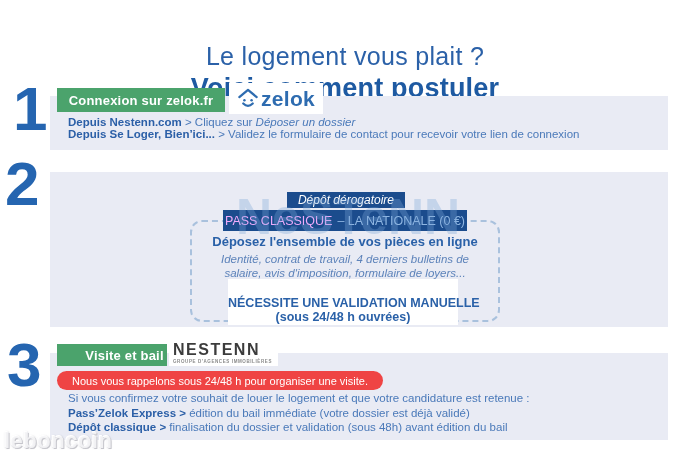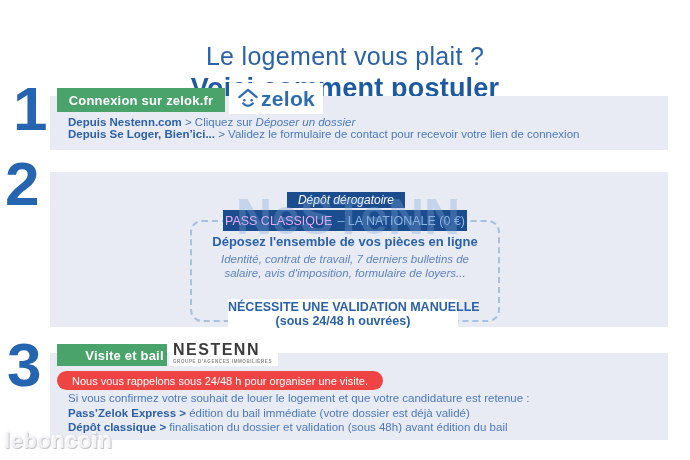--- a/index.html
+++ b/index.html
@@ -65,21 +65,21 @@
     position:absolute; left:236px; top:192px; width:280px;
     font-size:50px; font-weight:800; color:#7aa6d8; opacity:0.33;
     letter-spacing:0px; z-index:4; pointer-events:none; line-height:1;
   }
   .box-title { position:absolute; left:190px; top:234px; width:310px; text-align:center;
     font-size:13px; font-weight:700; color:#2a61a8; z-index:2; }
   .box-sub { position:absolute; left:190px; top:252px; width:310px; text-align:center;
     font-size:11.5px; font-style:italic; color:#5d83ba; line-height:14px; z-index:2; }
   .notice-box {
     position:absolute; left:228px; top:279px; width:230px; height:46px;
-    background:#ffffff; z-index:2; text-align:center; padding-top:1px;margin-top:20px;
+    background:#ffffff; z-index:2; text-align:center; padding-top:17px;
   }
   .notice-line { font-size:12.5px; font-weight:800; color:#2a61a8; line-height:14px; white-space:nowrap; }
   
   .nestenn-logo {
     position:absolute; left:169px; top:340px; padding:2px 6px 2px 4px; background:#ffffff; z-index:2;
   }
   .nestenn-name { font-size:16px; font-weight:800; color:#3c3c3c; letter-spacing:1.5px; line-height:16px; }
   .nestenn-sub { font-size:4.5px; font-weight:600; color:#8a8a8a; letter-spacing:0.6px; margin-top:1px; }
   .pill-banner {
     position:absolute; left:57px; top:371px; height:19px; padding:0 15px;
@@ -143,21 +143,21 @@
 
   <div class="pass-bar">
     <span class="pass-bold">PASS CLASSIQUE</span>
     <span class="pass-rest">– LA NATIONALE (0 €)</span>
   </div>
 
   <div class="nestenn-watermark">NeSTeNN</div>
 
   <div class="box-title">Déposez l'ensemble de vos pièces en ligne</div>
   <div class="box-sub">
-    <span>Identité, contrat de travail, 7 derniers bulletins de</span><br>
+    <span>Identité, contrat de travail, 4 derniers bulletins de</span><br>
     <span>salaire, avis d'imposition, formulaire de loyers...</span>
   </div>
 
   <div class="notice-box">
     <div class="notice-line">NÉCESSITE UNE VALIDATION MANUELLE</div>
     <div class="notice-line">(sous 24/48 h ouvrées)</div>
   </div>
 
   <div class="green-bar gb3">Visite et bail</div>
 

